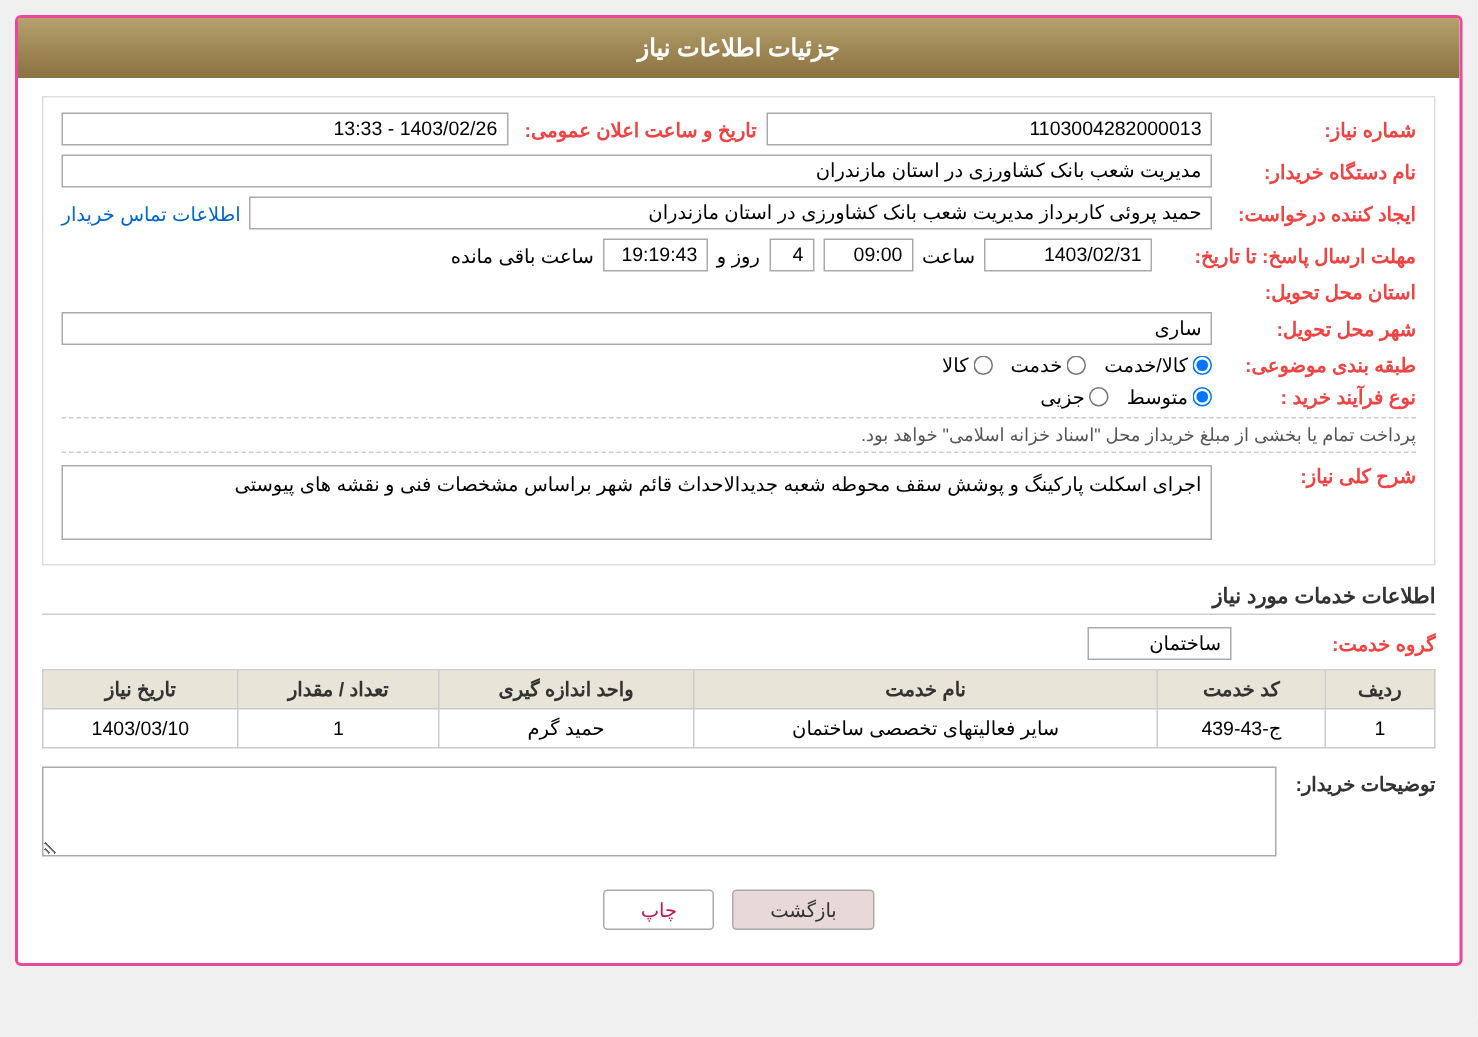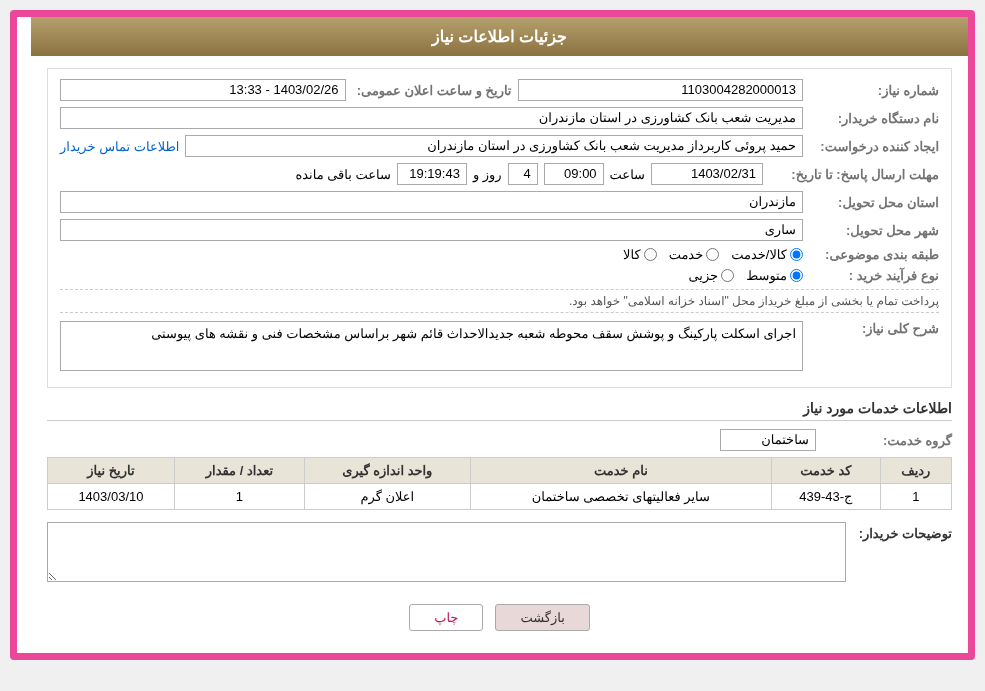--- a/index.html
+++ b/index.html
@@ -10,24 +10,23 @@
       direction: rtl;
     }
     .page-wrapper {
       width: 985px;
       min-height: 691px;
       background: #f0f0f0;
       padding: 10px;
     }
     .main-card {
       background: #fff;
-      border: 7px solid #ec4899;
+      border: 2px solid #ec4899;
       border-radius: 4px;
       overflow: hidden;
-      padding-left: 14px;
     }
     .card-header {
       background: linear-gradient(to bottom, #b5a06e, #8b7240);
       color: #fff;
       text-align: center;
       padding: 10px 0;
       font-size: 16px;
       font-weight: bold;
     }
     .card-body {
@@ -38,21 +37,21 @@
       padding: 10px 12px;
       margin-bottom: 12px;
     }
     .info-row {
       display: flex;
       align-items: center;
       margin-bottom: 6px;
       gap: 6px;
     }
     .label {
-      color: #737373;
+      color: #ef4444;
       font-weight: bold;
       white-space: nowrap;
       min-width: 130px;
       text-align: right;
     }
     .value-box {
       border: 1px solid #aaa;
       background: #fff;
       padding: 2px 6px;
       min-height: 22px;
@@ -210,21 +209,20 @@
           <span>ساعت</span>
           <div class="small-box" style="width:60px;">09:00</div>
           <div class="small-box" style="width:30px;">4</div>
           <span>روز و</span>
           <div class="small-box" style="width:70px;">19:19:43</div>
           <span>ساعت باقی مانده</span>
         </div>
 
         <div class="info-row">
           <span class="label">استان محل تحویل:</span>
-          <div class="value-box">مازندران</div>
         </div>
 
         <div class="info-row">
           <span class="label">شهر محل تحویل:</span>
           <div class="value-box">ساری</div>
         </div>
 
         <div class="info-row">
           <span class="label">طبقه بندی موضوعی:</span>
           <div class="radio-group">
@@ -283,21 +281,21 @@
               <th>واحد اندازه گیری</th>
               <th>تعداد / مقدار</th>
               <th>تاریخ نیاز</th>
             </tr>
           </thead>
           <tbody id="services-table-body">
           <tr>
                 <td>1</td>
                 <td>ج-43-439</td>
                 <td>سایر فعالیتهای تخصصی ساختمان</td>
-                <td>اعلان گرم</td>
+                <td>حمید گرم</td>
                 <td>1</td>
                 <td>1403/03/10</td>
               </tr>
             </tbody>
         </table>
       </div>
 
       <div class="buyer-desc-section">
         <div class="buyer-desc-row">
           <span class="buyer-desc-label">توضیحات خریدار:</span>

